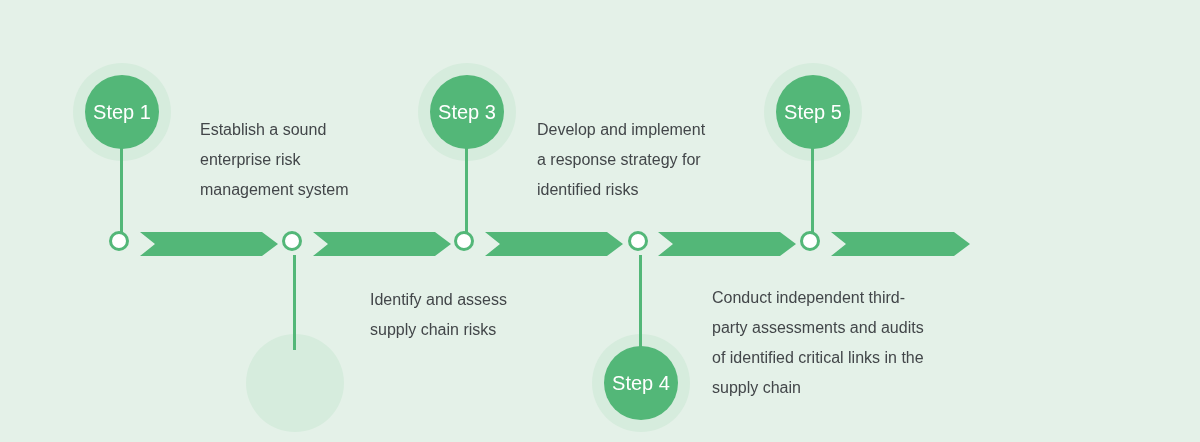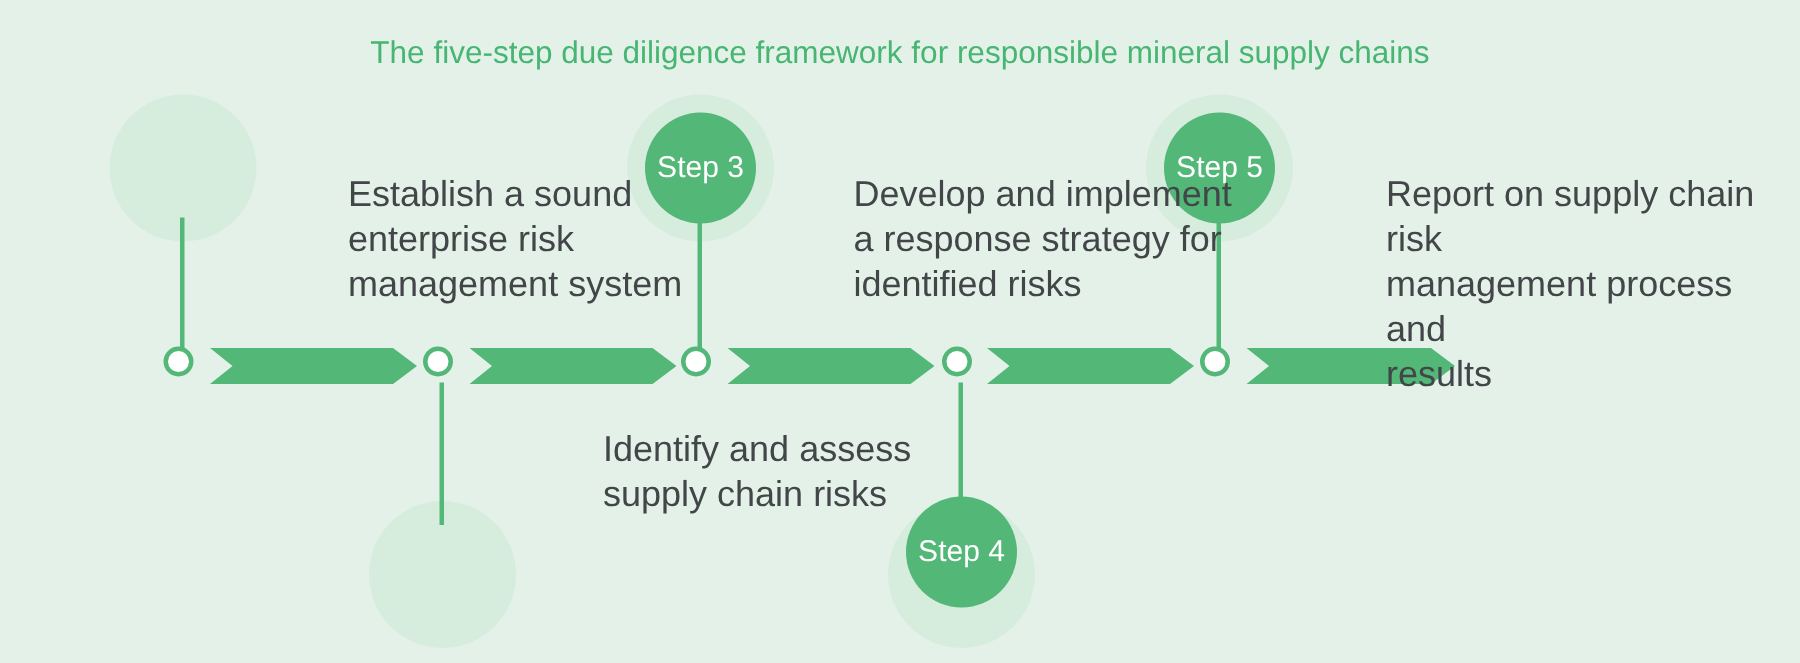--- a/index.html
+++ b/index.html
@@ -48,21 +48,21 @@
   
   .bubble{
     position:absolute;width:74px;height:74px;border-radius:50%;
     background:var(--green);
     color:#fff;font-size:20px;
     display:flex;align-items:center;justify-content:center;
   }
   .b1{left:85px;top:75px;}
   .b2{left:258px;top:346px;}
   .b3{left:430px;top:75px;}
-  .b4{left:604px;top:331px;}
+  .b4{left:604px;top:346px;}
   .b5{left:776px;top:75px;}
   
   .connector{position:absolute;width:3px;background:var(--green);}
   .c1{left:120px;top:145px;height:88px;}
   .c2{left:293px;top:255px;height:95px;}
   .c3{left:465px;top:145px;height:88px;}
   .c4{left:639px;top:255px;height:95px;}
   .c5{left:811px;top:145px;height:88px;}
   
   .node{
@@ -70,56 +70,57 @@
     background:#ffffff;border:3px solid var(--green);
   }
   .n1{left:109px;}
   .n2{left:282px;}
   .n3{left:454px;}
   .n4{left:628px;}
   .n5{left:800px;}
   
   .desc{
     position:absolute;
-    font-size:24px;line-height:30px;
+    font-size:16px;line-height:30px;
     color:var(--text);
     white-space:pre-line;
-    margin-left:32px;
   }
   .d1{left:200px;top:115px;}
   .d2{left:370px;top:285px;}
   .d3{left:537px;top:115px;}
   .d4{left:712px;top:283px;}
   .d5{left:892px;top:115px;}
 </style>
 </head>
 <body>
 
 <div class="stage">
 
-  <div class="title">The five-step due diligence framework for responsible mineral supply chains</div>
 
   <div class="arrow a1"></div>
   <div class="arrow a2"></div>
   <div class="arrow a3"></div>
   <div class="arrow a4"></div>
   <div class="arrow a5"></div>
 
   <div class="halo h1"></div>
   <div class="halo h2"></div>
   <div class="halo h3"></div>
   <div class="halo h4"></div>
   <div class="halo h5"></div>
 
   <div class="connector c1"></div>
   <div class="connector c2"></div>
   <div class="connector c3"></div>
   <div class="connector c4"></div>
   <div class="connector c5"></div>
 
+  <div class="bubble b1">
+    <span>Step 1</span>
+  </div>
   <div class="bubble b3">
     <span>Step 3</span>
   </div>
   <div class="bubble b4">
     <span>Step 4</span>
   </div>
   <div class="bubble b5">
     <span>Step 5</span>
   </div>
 
@@ -130,17 +131,18 @@
   <div class="node n5"></div>
 
   <div class="desc d1">Establish a sound
 enterprise risk
 management system</div>
   <div class="desc d3">Develop and implement
 a response strategy for
 identified risks</div>
   <div class="desc d2">Identify and assess
 supply chain risks</div>
-  <div class="desc d5">Report on supply chain risk
-management process and
-results</div>
+  <div class="desc d4">Conduct independent third-
+party assessments and audits
+of identified critical links in the
+supply chain</div>
 
 </div>
 
 </body></html>

